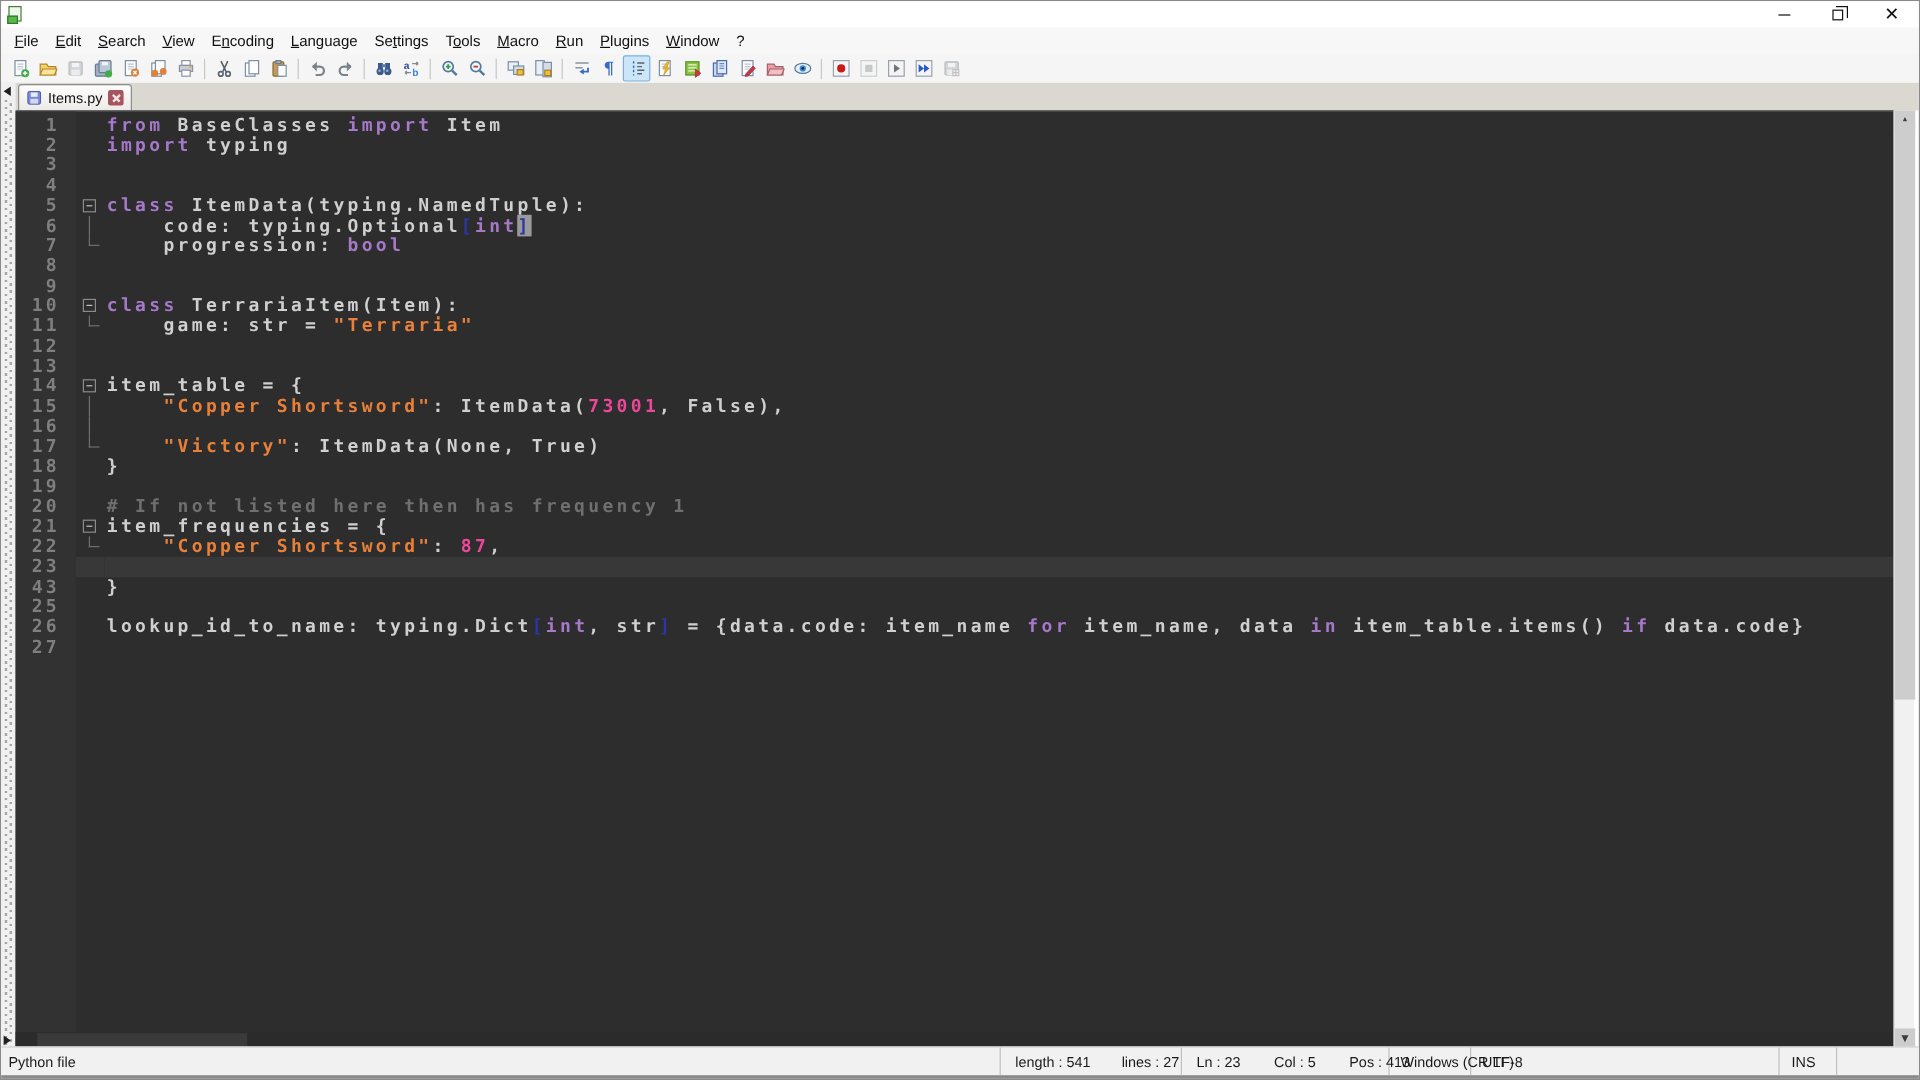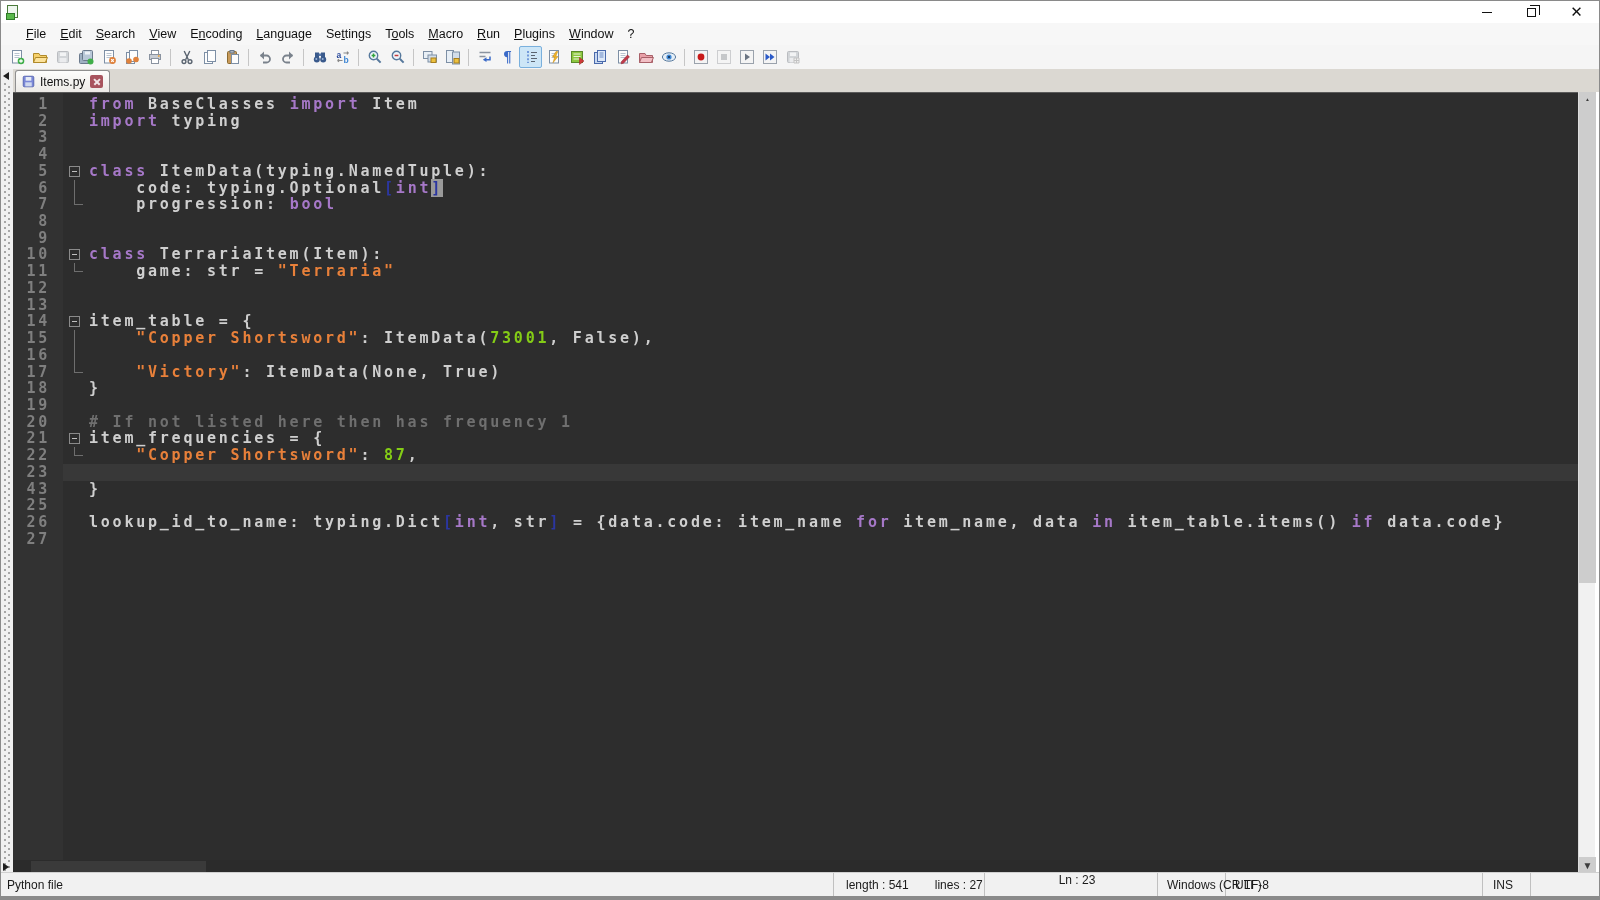--- a/index.html
+++ b/index.html
@@ -13,21 +13,21 @@
   .app-icon .pg { position:absolute; left:1px; top:0; width:11px; height:13px; background:#eef6ee; border:1px solid #4a7a3a; }
   .app-icon .ribbon { position:absolute; left:0; bottom:0; width:9px; height:7px; background:#58b84a; border:1px solid #2e7a28; }
   .title-text { font-size:12px; color:#101010; white-space:nowrap; }
   .win-controls { position:absolute; right:0; top:0; height:22px; display:flex; }
   .win-btn { width:45px; height:22px; display:flex; align-items:center; justify-content:center; font-size:13px; color:#111; }
   .win-btn .restore { width:9px; height:9px; border:1px solid #111; position:relative; background:#fff; }
   .win-btn .restore:before { content:""; position:absolute; left:2px; top:-4px; width:9px; height:9px; border:1px solid #111; border-left:none; border-bottom:none; }
   .min-glyph { width:10px; height:1px; background:#111; display:block; }
 
   
-  .menubar { position:absolute; left:0; top:22px; width:100%; height:22px; background:#f7f7f7; display:flex; align-items:center; padding-left:18px; }
+  .menubar { position:absolute; left:0; top:22px; width:100%; height:22px; background:#f7f7f7; display:flex; align-items:center; padding-left:4px; }
   .menu-item { font-size:12.5px; color:#101010; padding:3px 7px; cursor:default; }
   .menu-item u { text-decoration:underline; }
 
   
   .toolbar { position:absolute; left:0; top:44px; width:100%; height:24px; background:#f5f5f5; display:flex; align-items:center; padding-left:4px; }
   .tb-btn { width:23px; height:22px; display:flex; align-items:center; justify-content:center; border:1px solid transparent; border-radius:2px; }
   .tb-btn.disabled { opacity:.45; filter:grayscale(60%); }
   .tb-btn.active { background:#cde6f7; border-color:#7ab0dd; }
   .tb-sep { width:1px; height:17px; background:#c6c6c6; margin:0 4px; }
 
@@ -49,21 +49,21 @@
   
   .editor { position:absolute; left:12px; top:91px; width:1566px; height:782px; background:#2d2d2d; border-top:1px solid #5a5a5a; }
   .gutter-bg { position:absolute; left:0; top:0; width:50px; height:100%; background:#323232; }
   .code-lines { position:absolute; left:0; top:0; width:100%; padding-top:3px; font-family:"DejaVu Sans Mono", monospace; font-size:15px; font-weight:bold; letter-spacing:2.77px; }
   .cl-row { height:16.72px; line-height:16.72px; display:flex; white-space:pre; }
   .cl-num { width:50px; padding-right:13px; text-align:right; color:#7f7f7f; flex:0 0 auto; }
   .cl-fold { width:24px; flex:0 0 auto; position:relative; }
   .cl-text { flex:1 1 auto; padding-left:2px; }
   .cl-row.current .cl-fold, .cl-row.current .cl-text { background:#383838; }
   .tk-kw { color:#a678c8; } .tk-def { color:#cfcfcf; } .tk-str { color:#e8803a; }
-  .tk-num { color:#84cc16; } .tk-com { color:#6f6f6f; } .tk-br { color:#2b36a0; }
+  .tk-num { color:#ec4899; } .tk-com { color:#6f6f6f; } .tk-br { color:#2b36a0; }
   .tk-brh { color:#2b36a0; background:#9a9a9a; }
   .fold-box { position:absolute; left:6px; top:3px; width:11px; height:11px; border:1px solid #8a8a8a; background:#2d2d2d; }
   .fold-box:before { content:""; position:absolute; left:2px; top:4px; width:5px; height:1px; background:#c0c0c0; }
   .fold-vline { position:absolute; left:11px; top:0; width:1px; height:100%; background:#6e6e6e; }
   .fold-end-v { position:absolute; left:11px; top:0; width:1px; height:9px; background:#6e6e6e; }
   .fold-end-h { position:absolute; left:11px; top:8px; width:9px; height:1px; background:#6e6e6e; }
 
   
   .hscroll { position:absolute; left:0; bottom:0; width:100%; height:14px; background:#2b2b2b; }
   .hscroll .thumb { position:absolute; left:18px; top:1px; width:175px; height:12px; background:#3a3a3a; }
@@ -72,21 +72,21 @@
   .vscroll { position:absolute; right:4px; top:91px; width:17px; height:782px; background:#f1f1f1; border-left:1px solid #dcdcdc; }
   .vs-arrow { position:absolute; left:0; width:17px; height:17px; background:#cdcdcd; color:#3c3c3c; font-size:10px; display:flex; align-items:center; justify-content:center; }
   .vs-up { top:0; } .vs-down { bottom:0; }
   .vs-thumb { position:absolute; left:0; top:9px; width:17px; height:482px; background:#cdcdcd; }
 
   
   .statusbar { position:absolute; left:0; bottom:0; width:100%; height:27px; background:#f1f1f1; border-top:1px solid #d0d0d0; border-bottom:3px solid #8a8a8a; display:flex; font-size:12px; color:#1a1a1a; }
   .sb-sec { display:flex; align-items:center; padding-left:12px; border-right:1px solid #c0c0c0; gap:26px; white-space:nowrap; }
   .sb-doc { width:833px; padding-left:6px; }
   .sb-len { width:151px; }
-  .sb-pos { width:173px; gap:14px;flex-direction:column; }
+  .sb-pos { width:173px; gap:28px; }
   .sb-eol { width:68px; padding-left:9px; }
   .sb-enc { width:257px; padding-left:9px;text-align:right; }
   .sb-ins { width:48px; padding-left:10px; }
   .sb-fill { flex:1; border-right:none; }
 
   .tb-btn svg { display:block; }
 </style>
 </head>
 <body>
 

